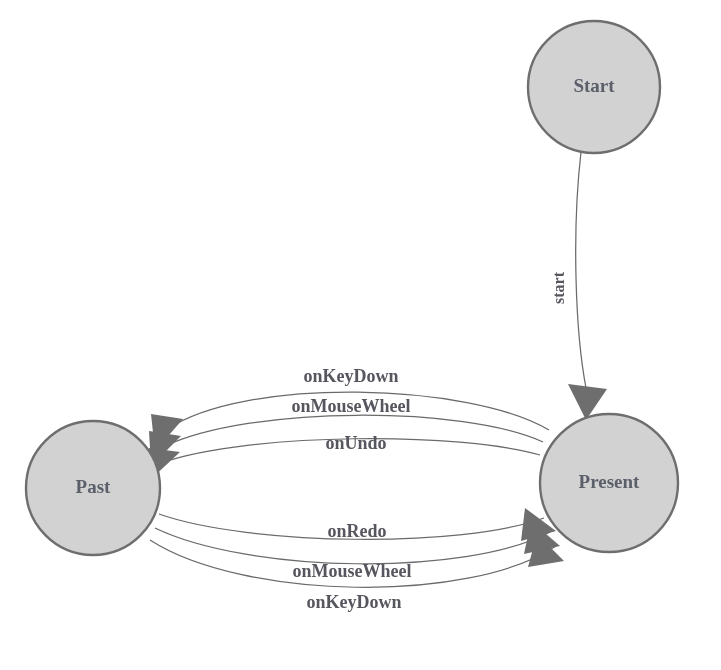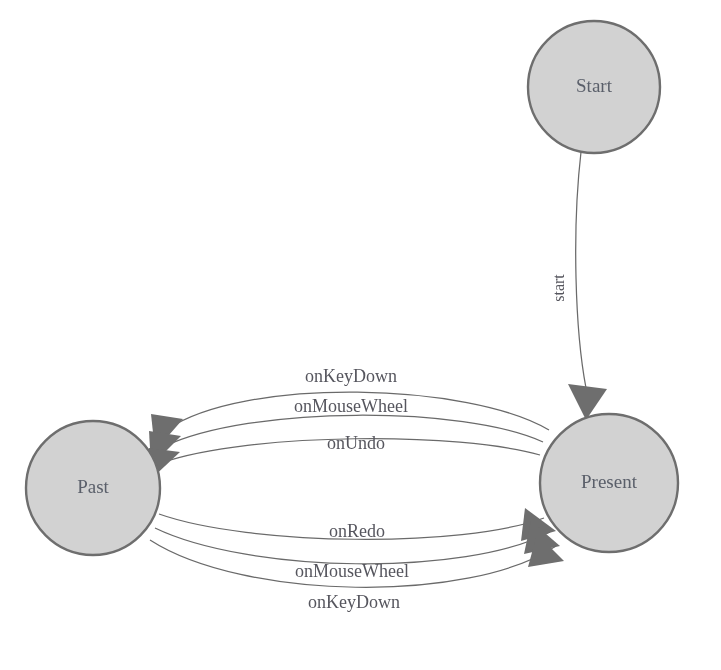--- a/index.html
+++ b/index.html
@@ -9,20 +9,21 @@
   }
   body {
     font-family: "Liberation Serif", "DejaVu Serif", serif;
   }
   #diagram-root {
     position: relative;
     width: 721px;
     height: 670px;
     background: #ffffff;
     overflow: hidden;
+    font-weight: bold;
   }
   #diagram-svg {
     position: absolute;
     top: 0;
     left: 0;
     width: 721px;
     height: 670px;
   }
   .node-circle {
     fill: #d2d2d2;

